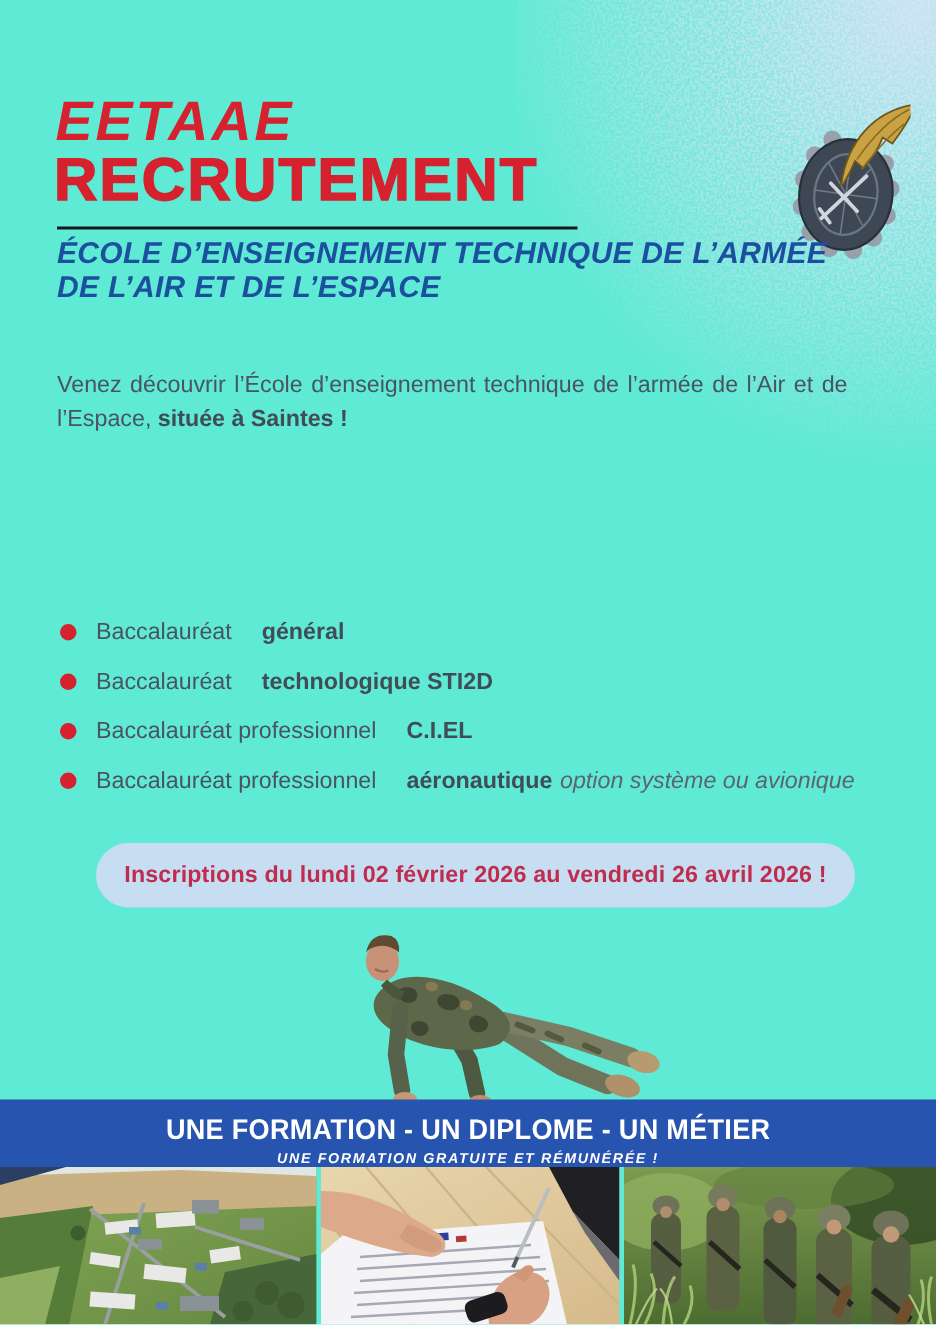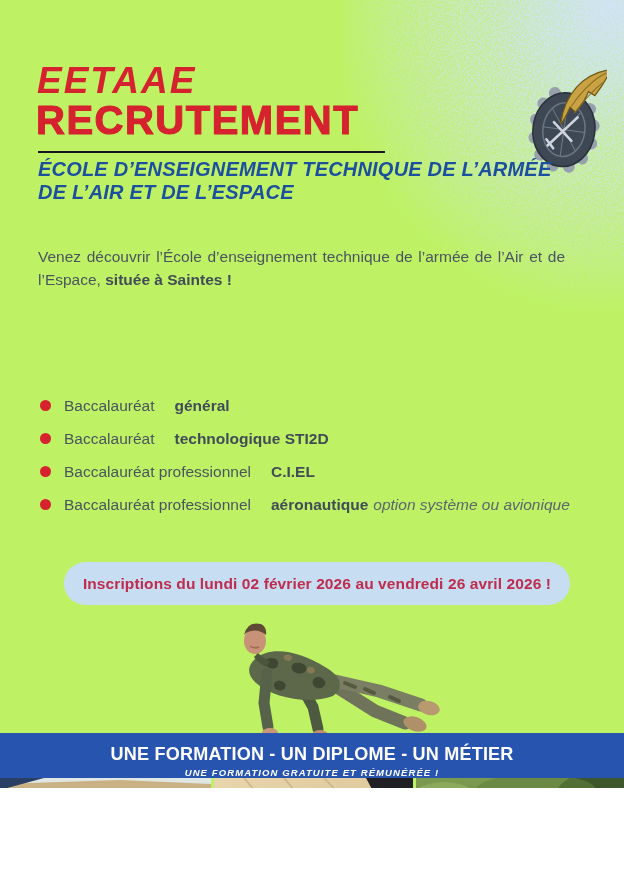--- a/index.html
+++ b/index.html
@@ -1,38 +1,38 @@
 <!DOCTYPE html>
 <html><head>
 <meta charset="utf-8">
 <style>
   html,body{margin:0;padding:0;background:#ffffff;}
   .poster{
-    position:relative;width:624px;height:788px;background:#bef264;overflow:hidden;
+    position:relative;width:624px;height:883px;background:#5eead4;overflow:hidden;
     font-family:"Liberation Sans",sans-serif;
   }
   .abs{position:absolute;}
 
   
   .title1{left:37px;top:62px;font-size:37px;font-weight:bold;font-style:italic;
           color:#d5222e;letter-spacing:2px;line-height:1;}
   .title2{left:36px;top:100px;font-size:40px;font-weight:bold;color:#d5222e;
           letter-spacing:1.5px;line-height:1;-webkit-text-stroke:1.1px #d5222e;}
   .title-rule{left:38px;top:151px;width:347px;height:2px;background:#17171f;}
   .subtitle{left:38px;top:158px;font-size:20px;font-weight:bold;font-style:italic;
             color:#1d4f9f;line-height:23px;letter-spacing:0.2px;}
 
   
   .intro{left:38px;top:245px;width:527px;font-size:15.5px;line-height:23px;
          color:#4a5460;text-align:justify;}
   .intro p{margin:0 0 21px 0;}
   .intro b{color:#414c58;}
 
   
-  .diplomas{left:40px;top:396px;width:540px;list-style:none;margin:0;padding:0;}
+  .diplomas{left:40px;top:412px;width:540px;list-style:none;margin:0;padding:0;}
   .diplomas li{display:flex;align-items:center;margin-bottom:14px;height:19px;
                font-size:15.5px;color:#4a5460;}
   .dot{width:11px;height:11px;border-radius:50%;background:#d5222e;margin-right:13px;flex:none;}
   .diplomas b{color:#414c58;margin-left:20px;}
   .diplomas i{color:#5b6570;margin-left:5px;}
 
   
   .badge{left:64px;top:562px;width:506px;height:43px;border-radius:22px;
          background:#c6ddf2;display:flex;align-items:center;justify-content:center;
          color:#bf2c4e;font-weight:bold;font-size:15.5px;letter-spacing:0.1px;}

